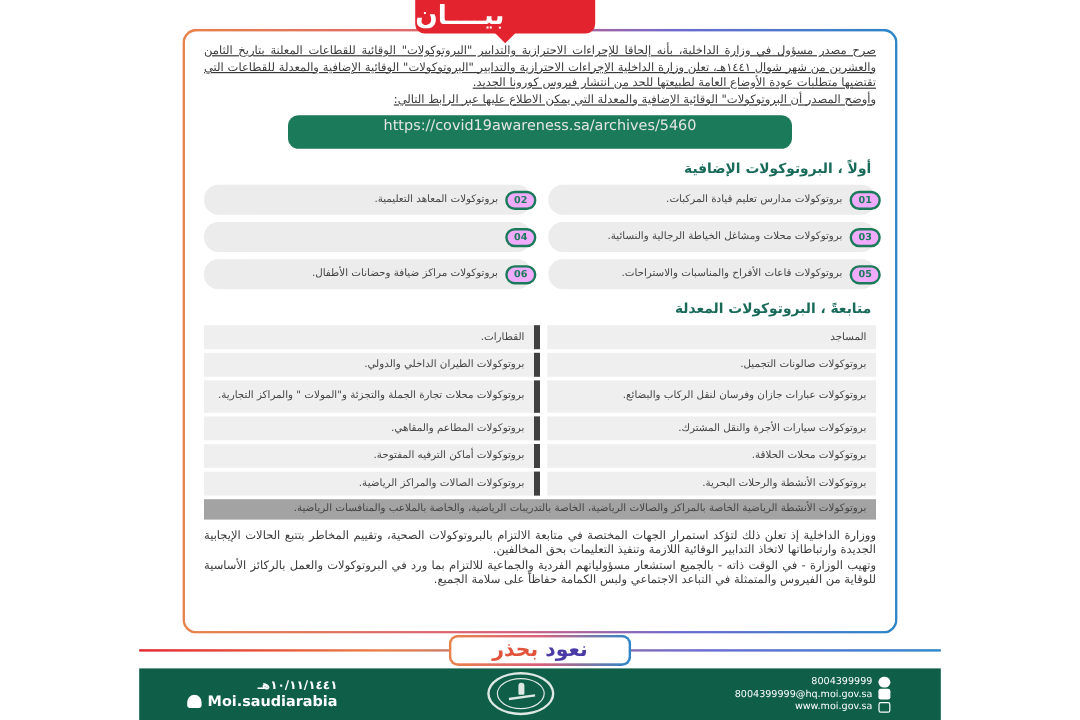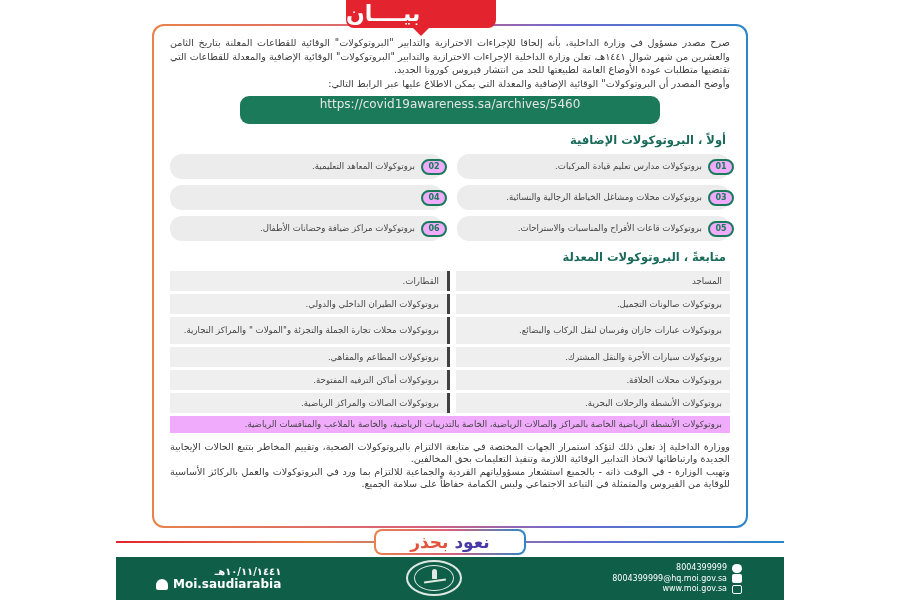--- a/index.html
+++ b/index.html
@@ -22,21 +22,21 @@
     font-family: "DejaVu Sans", sans-serif; font-weight: bold; font-size: 22px; line-height: 28px;
     letter-spacing: 2px;
   }
   .title-badge::after {
     content: ""; position: absolute; left: 66px; bottom: -8px;
     border-left: 9px solid transparent; border-right: 9px solid transparent; border-top: 9px solid #e3232d;
   }
 
   .content { position: absolute; left: 170px; top: 36px; width: 560px; direction: rtl; color: #333; }
 
-  .intro { font-size: 9.6px; line-height: 13.5px; text-align: justify; color: #3a3a3a; }
+  .intro { font-size: 9.6px; line-height: 13.5px; text-align: justify; color: #3a3a3a; text-decoration: underline; }
   .intro p { margin: 0; }
 
   .url-pill {
     display: block; margin: 6px auto 0; width: 420px; height: 28px;
     background: #1a7a5a; color: #e5e5e5; border-radius: 9px;
     direction: ltr; text-align: center; font-size: 12px; line-height: 17px;
     font-family: "DejaVu Sans", sans-serif;
   }
 
   .section-title {
@@ -57,24 +57,24 @@
     text-align: center; line-height: 12px; margin-right: -4px; margin-left: 6px; direction: ltr;
   }
   .add-text { font-size: 8.6px; line-height: 10.5px; color: #444; text-align: justify; flex: 1; }
 
   .mod-table { margin-top: 6px; display: grid; grid-template-columns: 1fr 1fr; column-gap: 0; row-gap: 3px; }
   .mod-cell {
     background: #efefef; min-height: 20px; display: flex; align-items: center;
     padding: 2px 8px; font-size: 8.6px; line-height: 10.5px; color: #444;
   }
   .mod-cell.right { margin-left: 6px; }
-  .mod-cell.left { border-right: 3px solid #404040; }
+  .mod-cell.left { border-right: 5px solid #404040; }
   .mod-cell.tall { min-height: 27px; }
   .mod-full {
-    grid-column: 1 / span 2; background: #f0abfc; padding: 3px 8px; font-size: 8.6px; line-height: 10.5px; color: #444;
+    grid-column: 1 / span 2; background: #a3a3a3; padding: 3px 8px; font-size: 8.6px; line-height: 10.5px; color: #444;
   }
 
   .closing { margin-top: 8px; font-size: 9.6px; line-height: 12.6px; text-align: justify; color: #3a3a3a; }
 
   .slogan-line {
     position: absolute; left: 116px; top: 541px; width: 668px; height: 2px;
     background: linear-gradient(90deg, #e3232d 0%, #e8824a 30%, #6a6ad0 70%, #2c86c8 100%);
   }
   .slogan {
     position: absolute; left: 374px; top: 529px; width: 152px; height: 26px;

